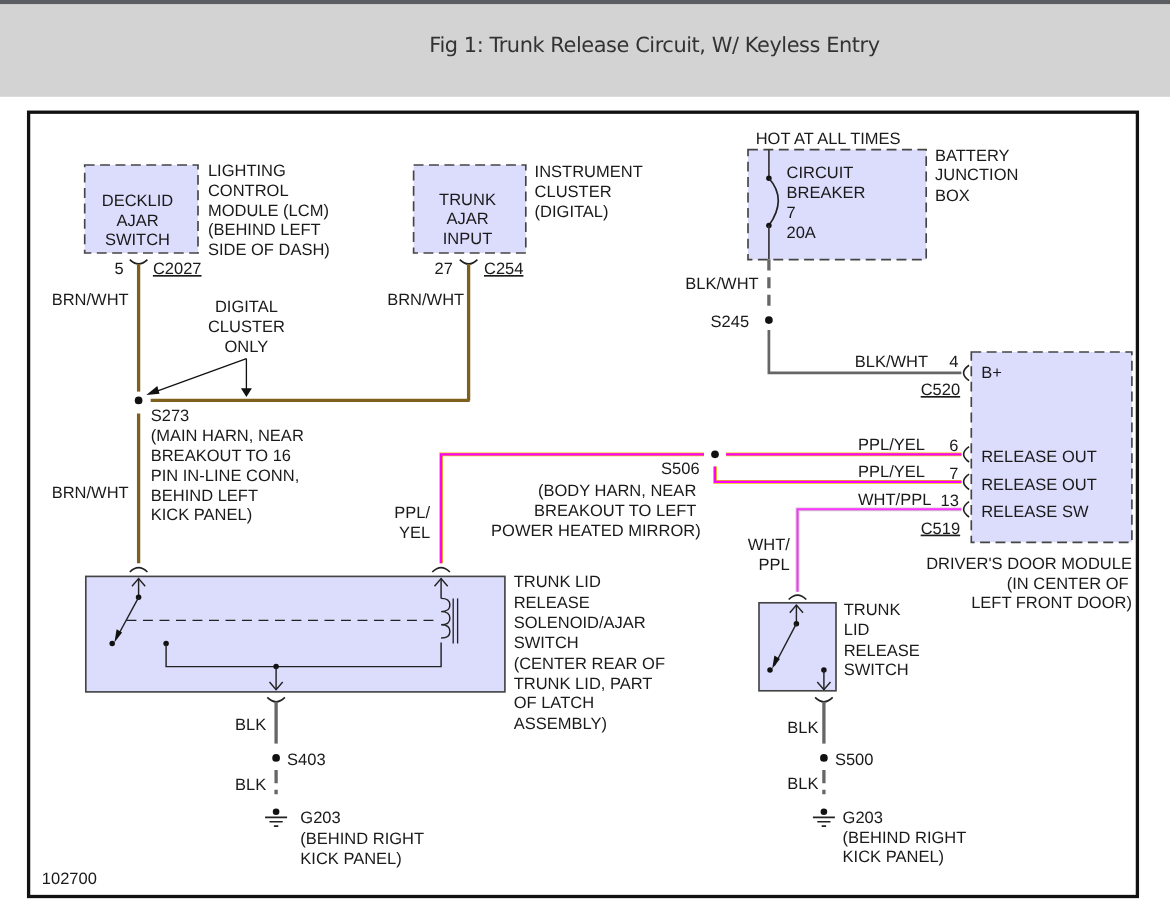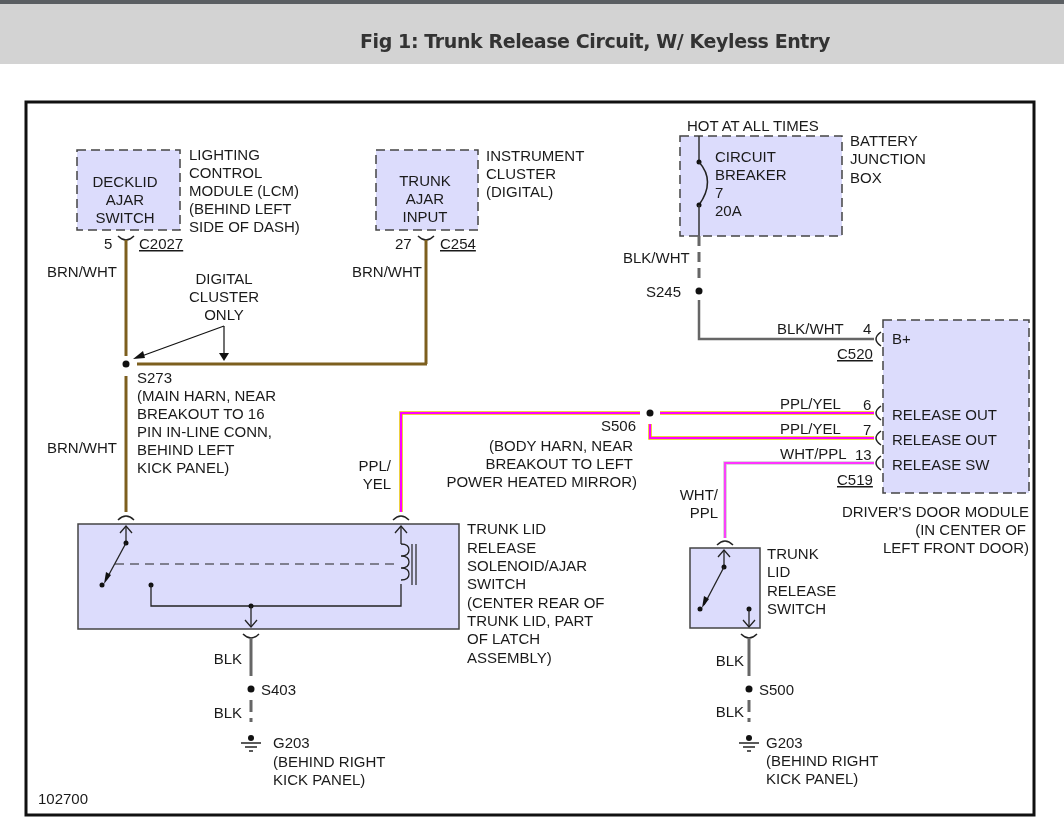--- a/index.html
+++ b/index.html
@@ -1,18 +1,18 @@
 <!DOCTYPE html>
 <html><head>
 <meta charset="utf-8">
 <style>
   html, body { margin: 0; padding: 0; background: #ffffff; }
   body { width: 1064px; height: 828px; position: relative; overflow: hidden; font-family: "Liberation Sans", sans-serif; }
   .topbar { position: absolute; left: 0; top: 0; width: 1064px; height: 4px; background: #5a5e62; }
-  .header { position: absolute; left: 0; top: 4px; width: 1064px; height: 60px; background: #d3d3d3; font-weight: bold; }
+  .header { position: absolute; left: 0; top: 4px; width: 1064px; height: 84px; background: #d3d3d3; }
   .header-title { position: absolute; left: 0; top: 26px; width: 1190px; text-align: center; font-family: "DejaVu Sans", sans-serif; font-size: 19px; color: #333; letter-spacing: -0.4px; }
   svg#diagram { position: absolute; left: 0; top: 0; }
   svg text { font-family: "Liberation Sans", sans-serif; font-size: 15px; fill: #1a1a1a; }
 </style>
 </head>
 <body>
 
 <div class="topbar"></div>
 <div class="header">
   <div class="header-title">Fig 1: Trunk Release Circuit, W/ Keyless Entry</div>

